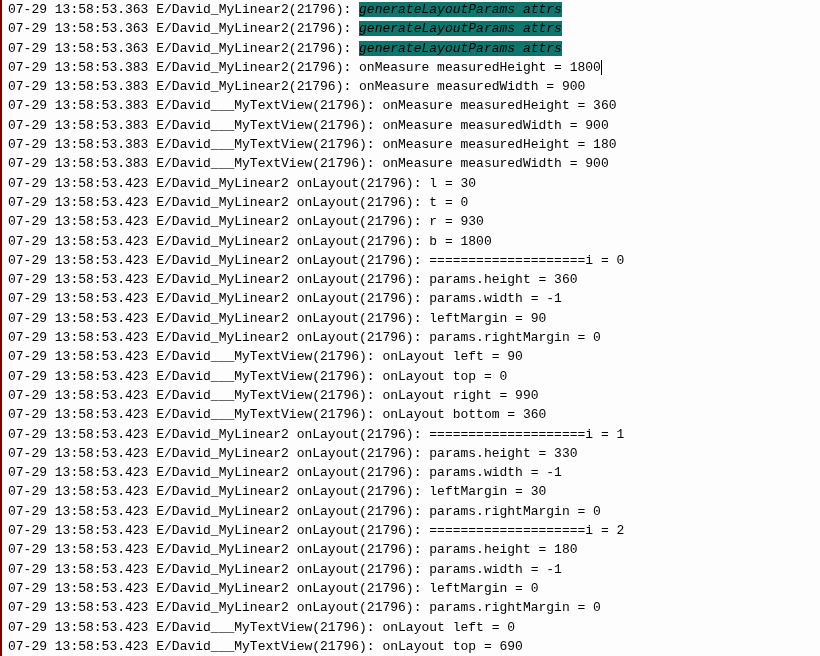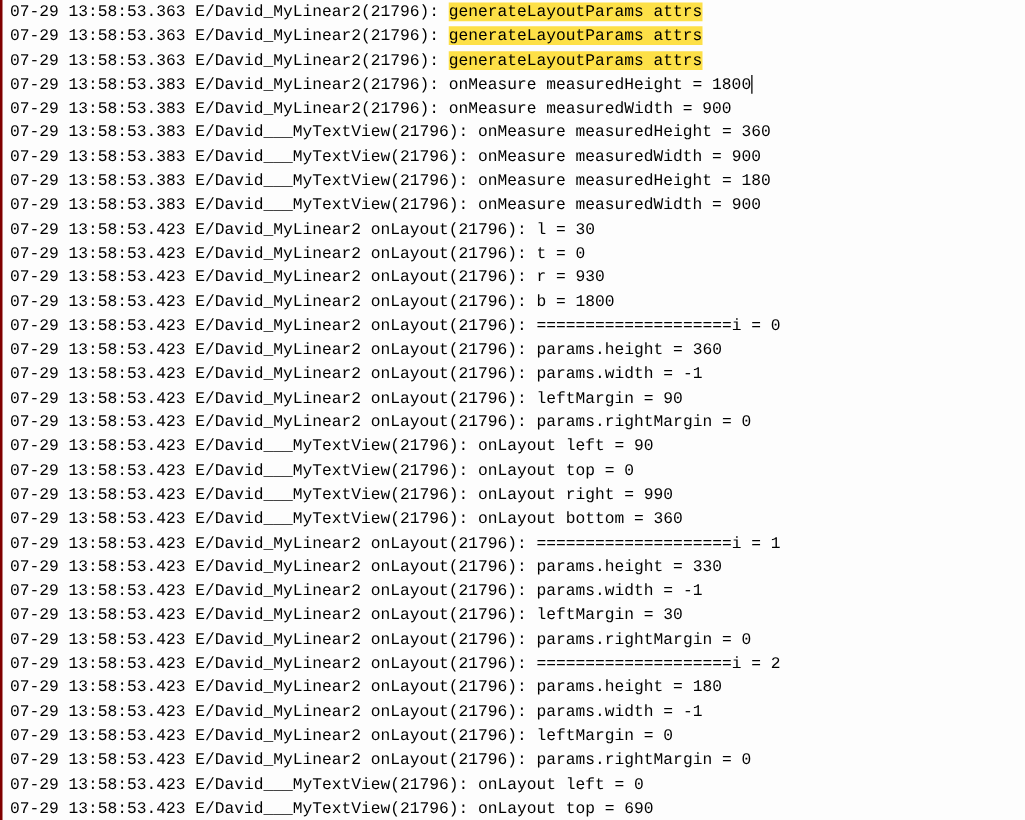--- a/index.html
+++ b/index.html
@@ -21,21 +21,22 @@
     border-left: 2px solid #800000;
     box-sizing: border-box;
     padding-left: 6px;
     white-space: pre;
   }
   .line {
     display: block;
     white-space: pre;
   }
   .hl {
-    background: #fde047;
+    background: #0f766e;
+    font-style: italic;
   }
   .caret {
     border-right: 1px solid #000;
     height: 15px;
     display: inline-block;
     vertical-align: text-bottom;
   }
 </style>
 </head>
 <body>

